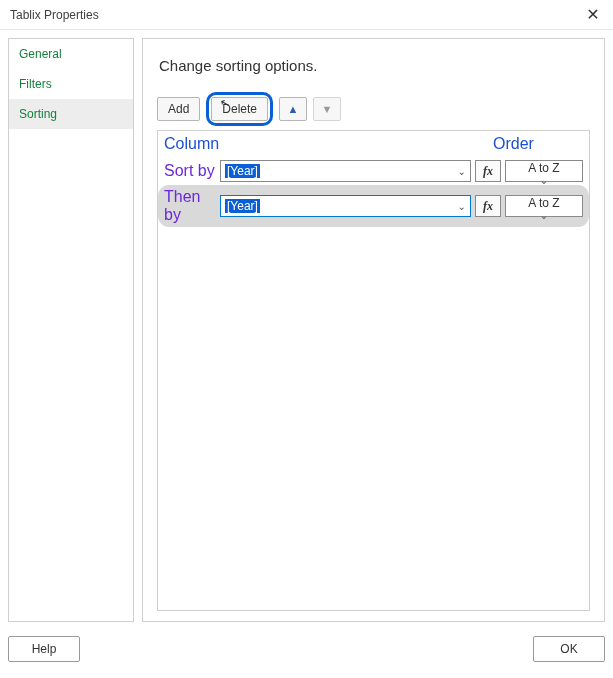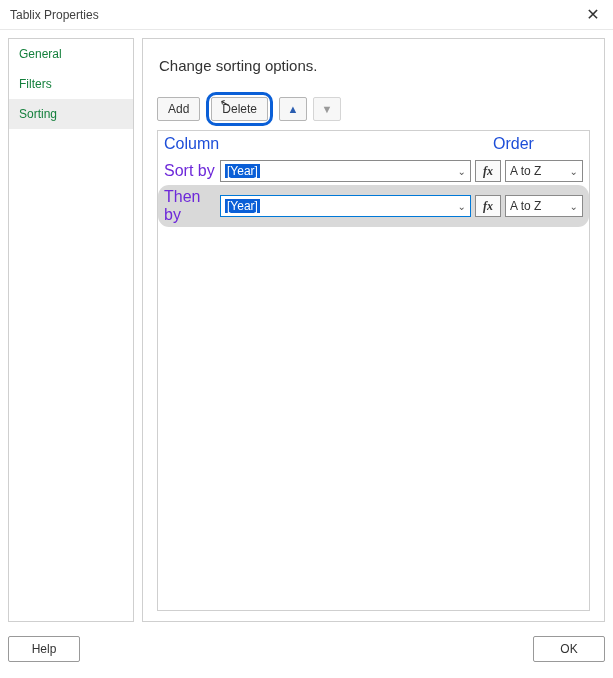--- a/index.html
+++ b/index.html
@@ -175,20 +175,21 @@
     }
     .order-combo {
       width: 78px;
       height: 22px;
       border: 1px solid #8a8a8a;
       background: #ffffff;
       display: flex;
       align-items: center;
       padding: 0 4px;
       cursor: pointer;
+      flex-direction: column;
     }
     .order-combo .combo-text { flex: 1; font-size: 12px; }
     .order-combo .chev { font-size: 10px; color: #555; }
     .footer {
       position: absolute;
       bottom: 16px;
       left: 8px;
       right: 8px;
       display: flex;
       align-items: center;

